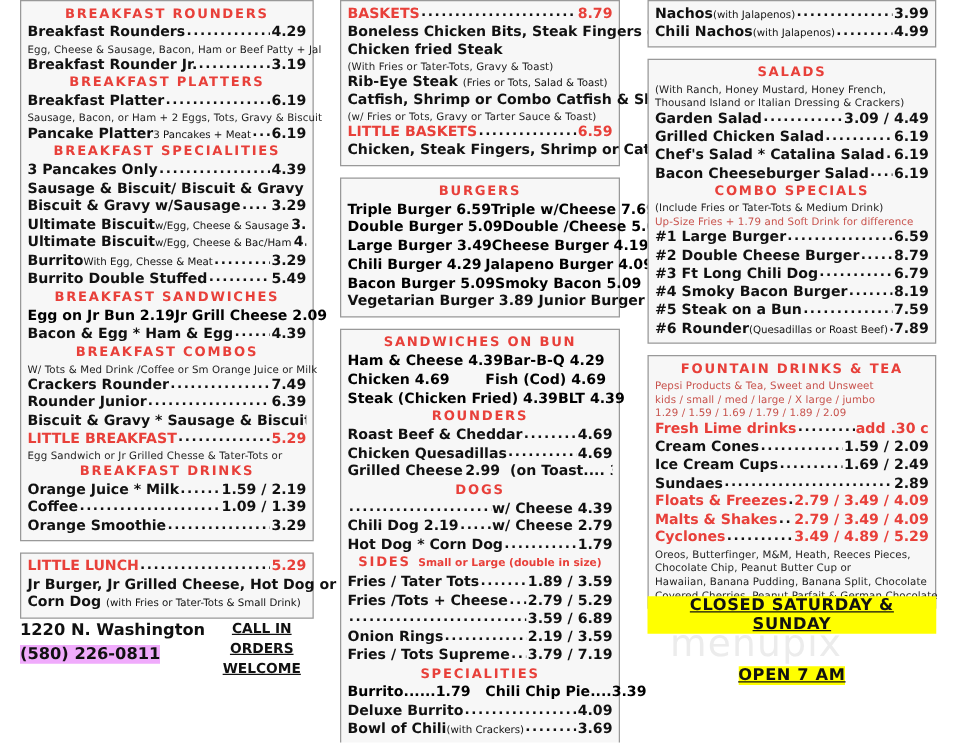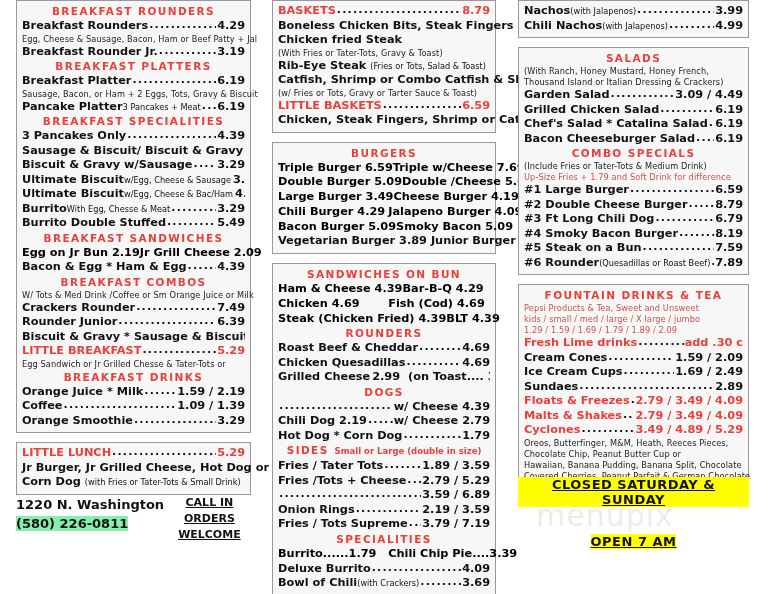--- a/index.html
+++ b/index.html
@@ -71,21 +71,21 @@
   .small-inline{font-size:8.2px;font-weight:normal;}
   .plain{
     font-size:11.3px;font-weight:bold;color:#111;line-height:14.5px;white-space:nowrap;
   }
   .two{
     display:flex;font-size:11.3px;font-weight:bold;line-height:14.8px;white-space:nowrap;
   }
   .two .a{flex:0 0 52%;}
   .two .b{flex:1 1 auto;}
 
-  .hl{background:#86efac;}
+  .hl{background:#f0abfc;}
 
   .footer{
     position:absolute;
     left:16px;top:495px;width:250px;
     display:flex;align-items:flex-start;
   }
   .addr{font-size:13px;font-weight:bold;line-height:19px;color:#111;}
   .callin{
     margin-left:14px;
     font-size:11px;font-weight:bold;line-height:16px;color:#111;text-align:center;

